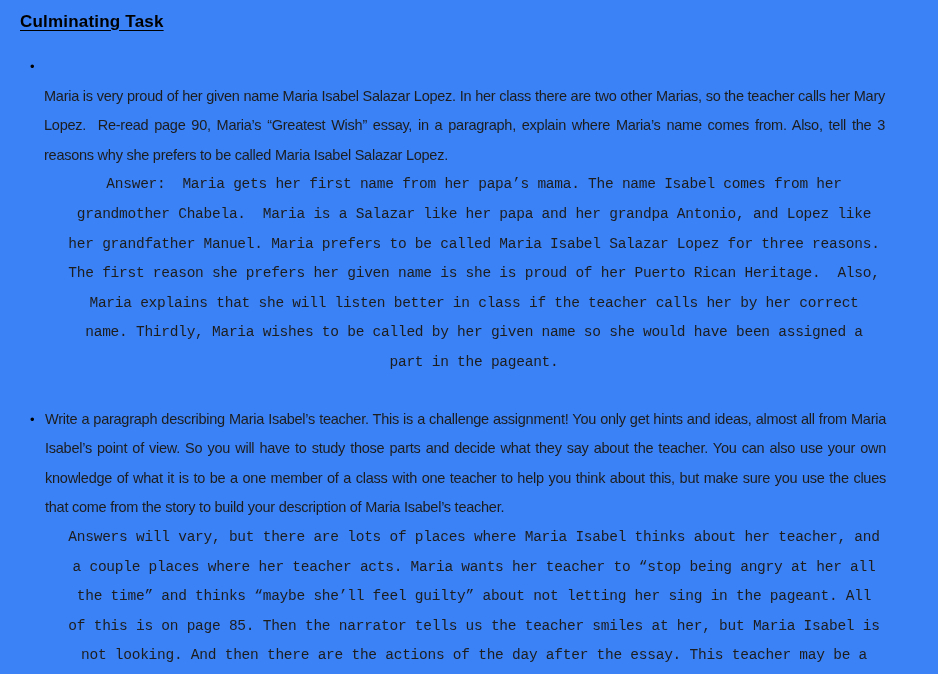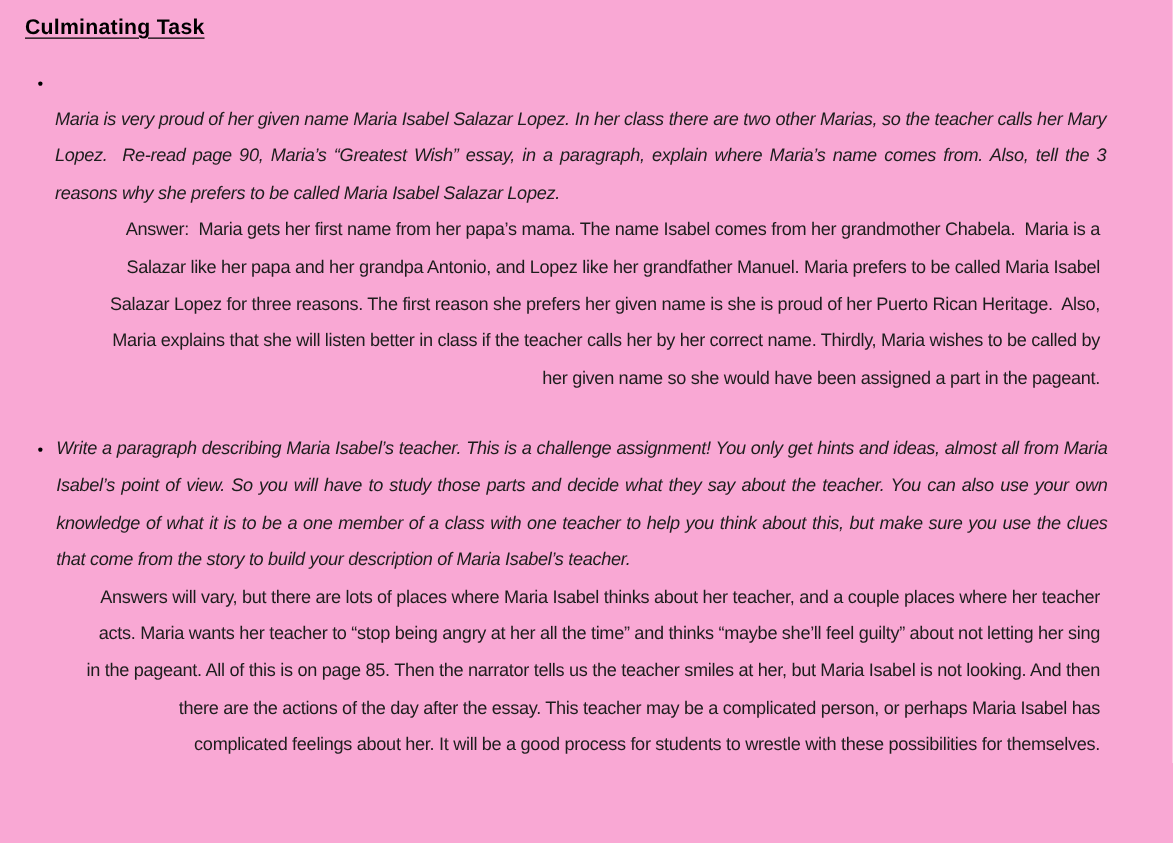--- a/index.html
+++ b/index.html
@@ -12,21 +12,21 @@
     height: 674px;
     overflow: hidden;
     font-family: "Liberation Sans", sans-serif;
     color: #1d1d1d;
   }
   .page {
     box-sizing: border-box;
     width: 938px;
     height: 674px;
     padding: 8px 26px 0 20px;
-    background: #f9a8d4;
+    background: #3b82f6;
   }
   .title {
     font-size: 17px;
     font-weight: 700;
     color: #000000;
     text-decoration: underline;
     text-underline-offset: 3px;
     margin: 2px 0 0 0;
     letter-spacing: 0.2px;
     line-height: 24px;
@@ -52,33 +52,33 @@
     letter-spacing: -0.1px;
   }
   p {
     margin: 0;
     font-size: 14.5px;
     line-height: 29.6px;
     letter-spacing: -0.25px;
     white-space: pre-wrap;
   }
   .prompt {
-    font-style: italic;
     text-align: justify;
     margin-left: 24px;
     width: 841px;
   }
   .prompt.in-bullet {
     margin-left: 0;
     width: 841px;
   }
   .answer {
     margin-left: 48px;
     width: 812px;
-    text-align: right;
+    text-align: center;
+    font-family: Liberation Mono, monospace;
   }
   .section-2 {
     margin-top: 27px;
   }
 </style>
 </head>
 <body>
 
 <div class="page">
 

